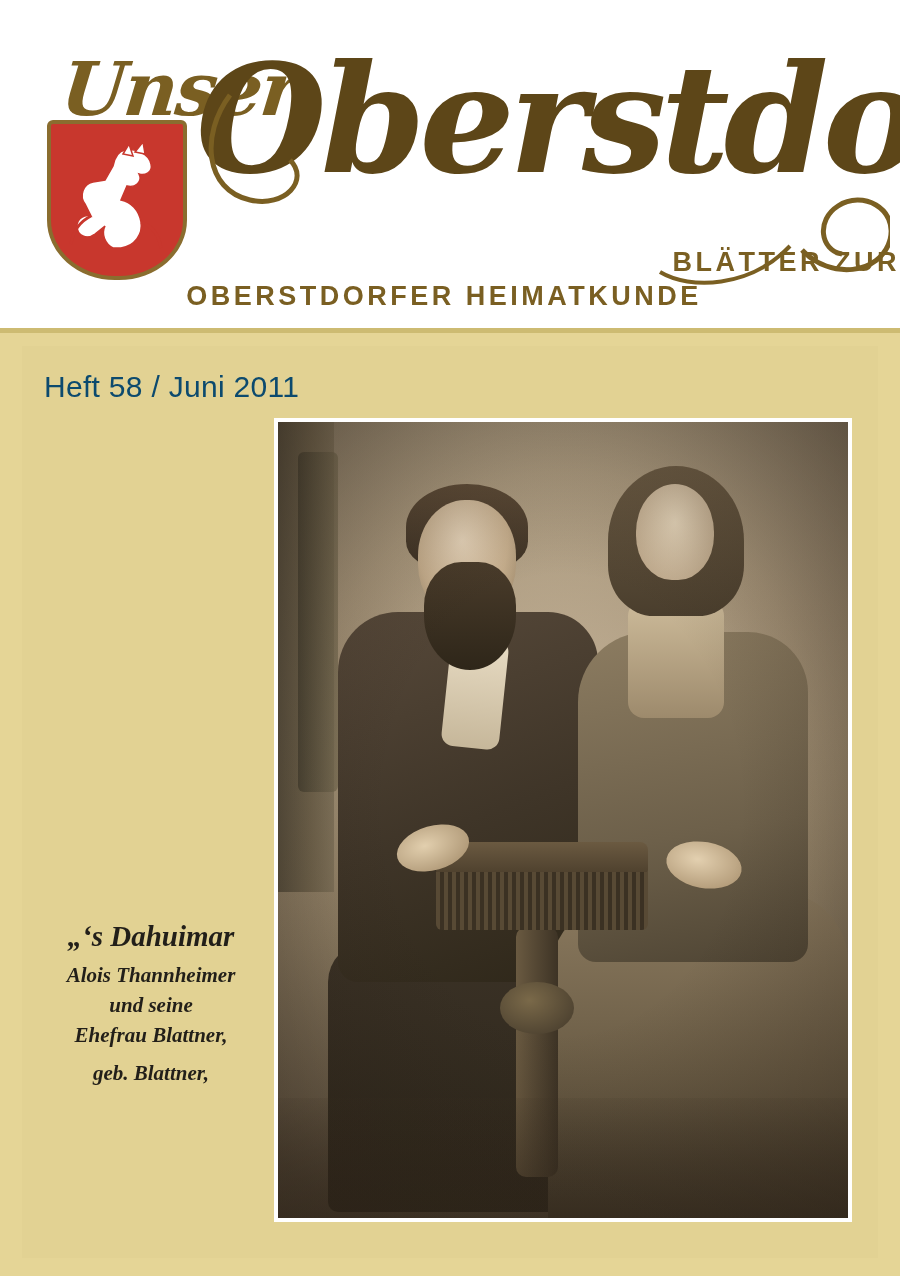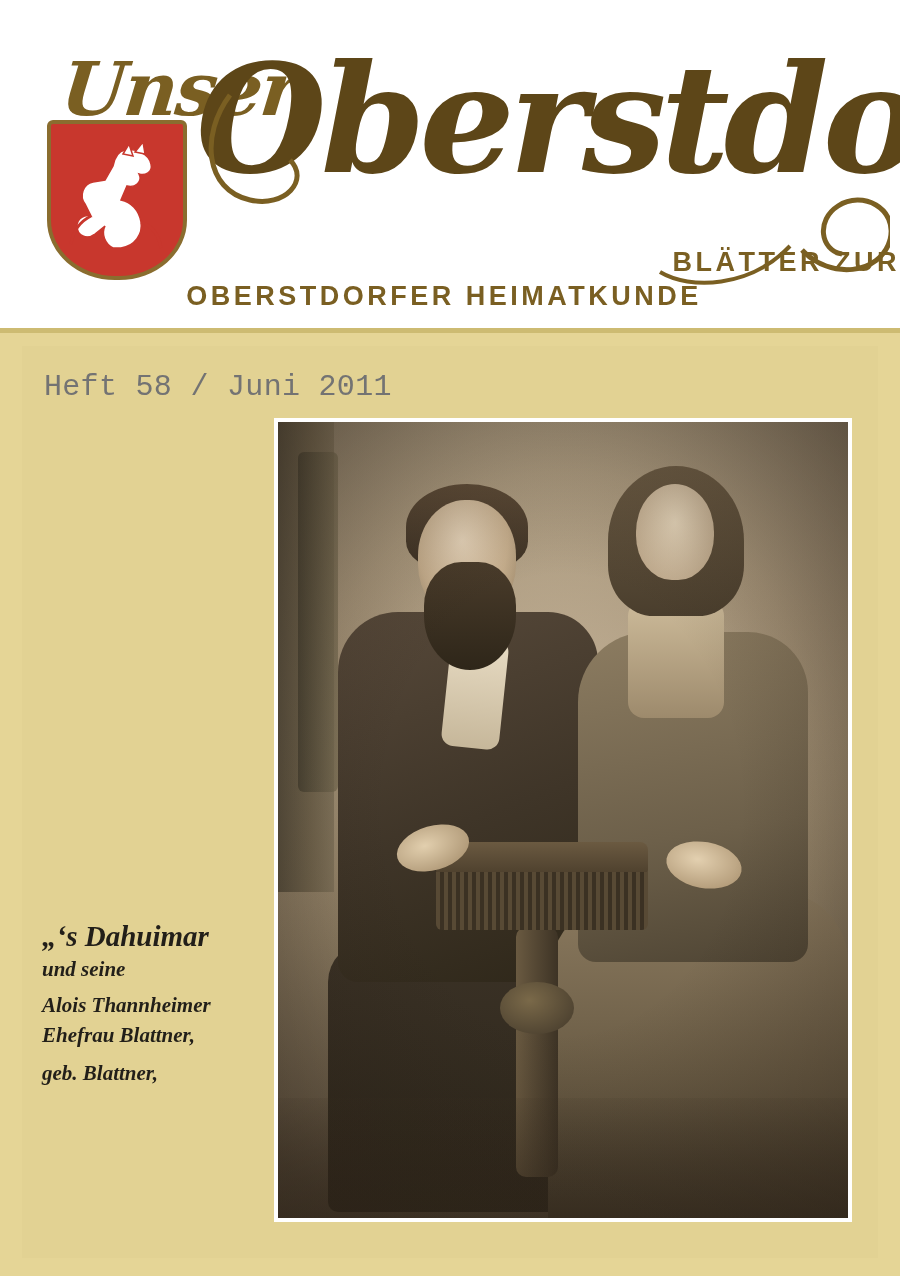--- a/index.html
+++ b/index.html
@@ -152,23 +152,23 @@
     top: 346px;
     width: 856px;
     height: 912px;
     background: #e2d293;
   }
 
   .issue-line {
     position: absolute;
     left: 44px;
     top: 370px;
-    font-family: Liberation Mono, monospace;
+    font-family: Liberation Sans, sans-serif;
     font-size: 30px;
-    color: #737373;
+    color: #0c4a6e;
     letter-spacing: 0.3px;
   }
 
   
   .photo-frame {
     position: absolute;
     left: 274px;
     top: 418px;
     width: 578px;
     height: 804px;
@@ -315,20 +315,21 @@
     left: 0; bottom: 0; width: 570px; height: 120px;
     background: linear-gradient(180deg, rgba(60,48,34,0.1) 0%, rgba(50,40,28,0.6) 100%);
   }
 
   
   .caption {
     position: absolute;
     left: 42px;
     top: 918px;
     width: 218px;
+    text-align: center;
     color: #221f19;
   }
   .caption-title {
     font-family: "Liberation Serif", serif;
     font-size: 29px;
     font-weight: 700;
     font-style: italic;
     line-height: 36px;
   }
   .caption-sub {
@@ -407,19 +408,19 @@
       <div class="man-hand"></div>
       <div class="woman-hand"></div>
 
       <div class="floor"></div>
       <div class="photo-vignette"></div>
     </div>
   </div>
 
   <div class="caption">
     <div class="caption-title">„‘s Dahuimar</div>
+    <div class="caption-sub">Alois Thannheimer</div>
     <div class="caption-sub" style="margin-top:0">und seine</div>
-    <div class="caption-sub">Alois Thannheimer</div>
     <div class="caption-sub" style="margin-top:0">Ehefrau Blattner,</div>
     <div class="caption-sub" style="margin-top:8px">geb. Blattner,</div>
   </div>
 
 </div>
 
 </body></html>

